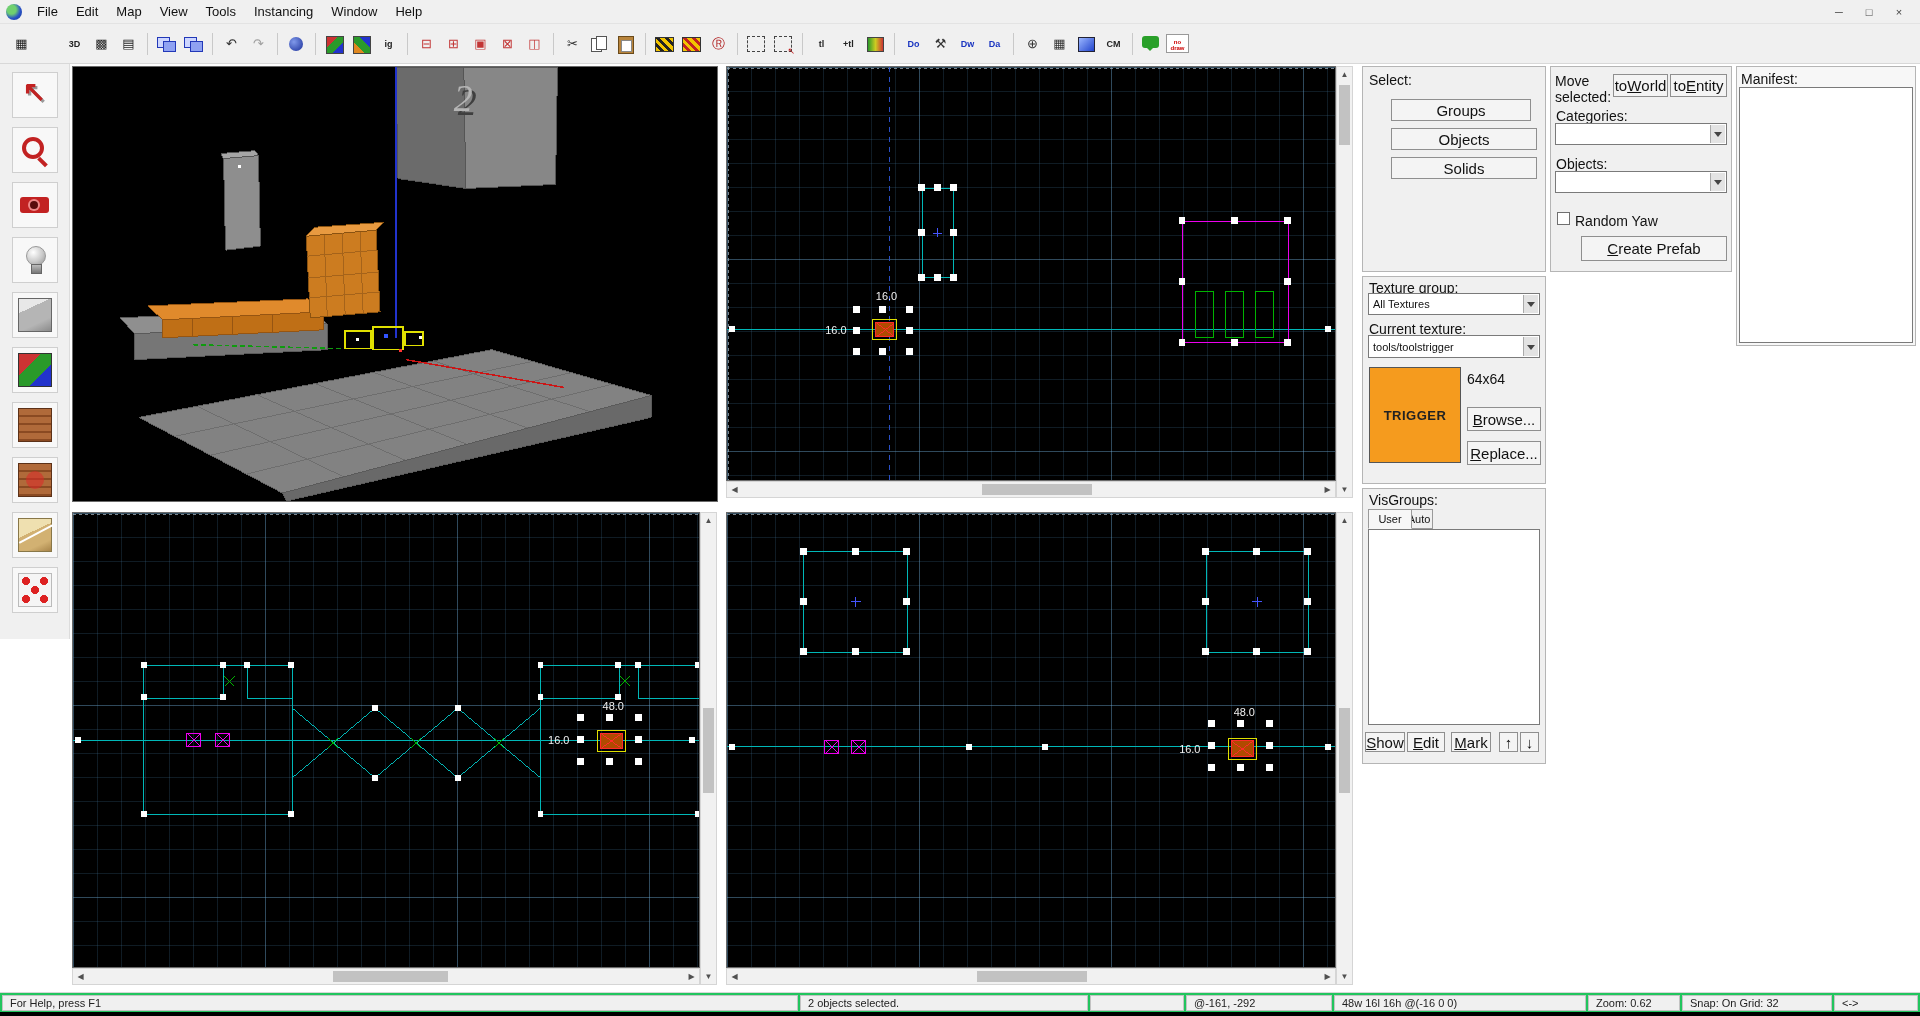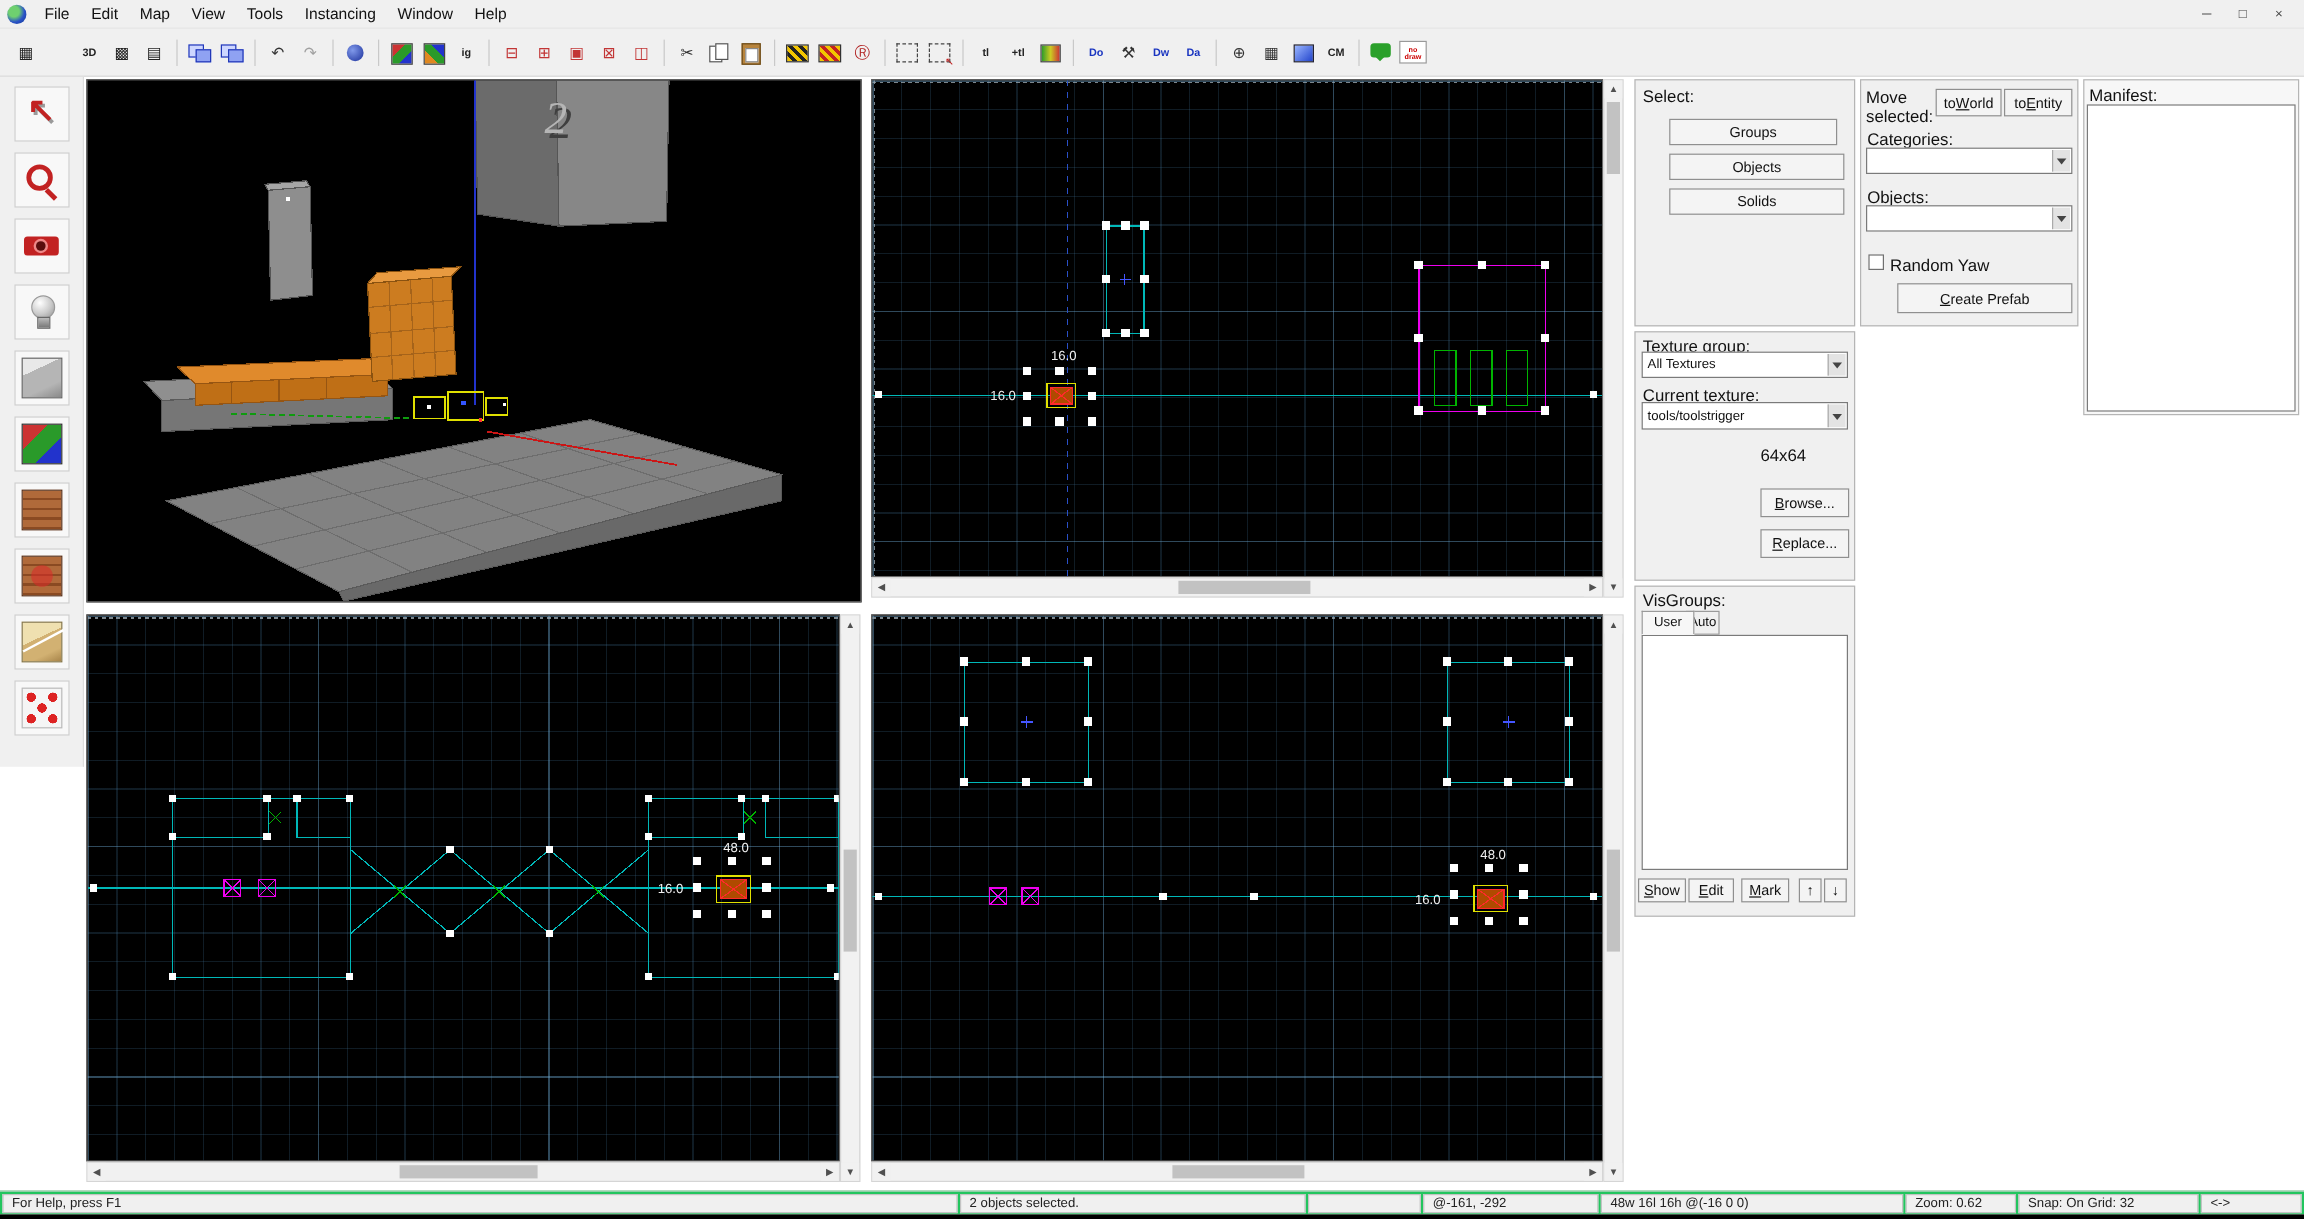--- a/index.html
+++ b/index.html
@@ -104,21 +104,21 @@
   .sbbtn{position:absolute;background:#f1f1f1;color:#505050;font-size:8px;line-height:1;
          display:flex;align-items:center;justify-content:center;}
   .arr-u::before{content:"▲";} .arr-d::before{content:"▼";}
   .arr-l::before{content:"◀";} .arr-r::before{content:"▶";}
   .sbthumb{position:absolute;background:#c2c2c2;}
 
   
   .panel{position:absolute;background:#f0f0f0;border:1px solid #b5b5b5;box-sizing:border-box;
          font-size:11px;color:#111;}
   .plabel{position:absolute;font-size:14px;color:#111;}
-  .btn{position:absolute;background:#f4f4f4;border:1px solid #8f8f8f;font-size:12px;color:#111;
+  .btn{position:absolute;background:#f4f4f4;border:1px solid #8f8f8f;font-size:15px;color:#111;
        display:flex;align-items:center;justify-content:center;box-sizing:border-box;}
   .u{text-decoration:underline;}
   .dd{position:absolute;background:#fff;border:1px solid #7a7a7a;box-sizing:border-box;font-size:11px;
       display:flex;align-items:center;padding-left:4px;color:#111;}
   .dd::before{content:"";position:absolute;right:1px;top:1px;bottom:1px;width:14px;background:#e3e3e3;border-left:1px solid #aaa;}
   .dd::after{content:"";position:absolute;right:4px;top:50%;margin-top:-2px;
              border:4px solid transparent;border-top:5px solid #444;}
   .cb{position:absolute;width:13px;height:13px;background:#fff;border:1px solid #707070;box-sizing:border-box;}
   .tab{position:absolute;top:20px;height:20px;background:#f0f0f0;border:1px solid #9a9a9a;
        display:flex;align-items:center;justify-content:center;font-size:11px;box-sizing:border-box;}
@@ -547,20 +547,23 @@
 
 <div class="panel" style="left:1362px;top:276px;width:184px;height:208px;">
   <span class="plabel" style="left:6px;top:3px;">Texture group:</span>
   <div class="dd" style="left:5px;top:16px;width:172px;height:22px;">
     <span>All Textures</span>
   </div>
   <span class="plabel" style="left:6px;top:44px;">Current texture:</span>
   <div class="dd" style="left:5px;top:58px;width:172px;height:23px;">
     <span>tools/toolstrigger</span>
   </div>
+  <div id="texSwatch">
+    <span>TRIGGER</span>
+  </div>
   <span class="plabel" style="left:104px;top:94px;">64x64</span>
   <div class="btn" style="left:104px;top:130px;width:74px;height:24px;">
     <span></span>
       <span class="u">B</span>
       <span>rowse...</span>
   </div>
   <div class="btn" style="left:104px;top:164px;width:74px;height:24px;">
     <span></span>
       <span class="u">R</span>
       <span>eplace...</span>

